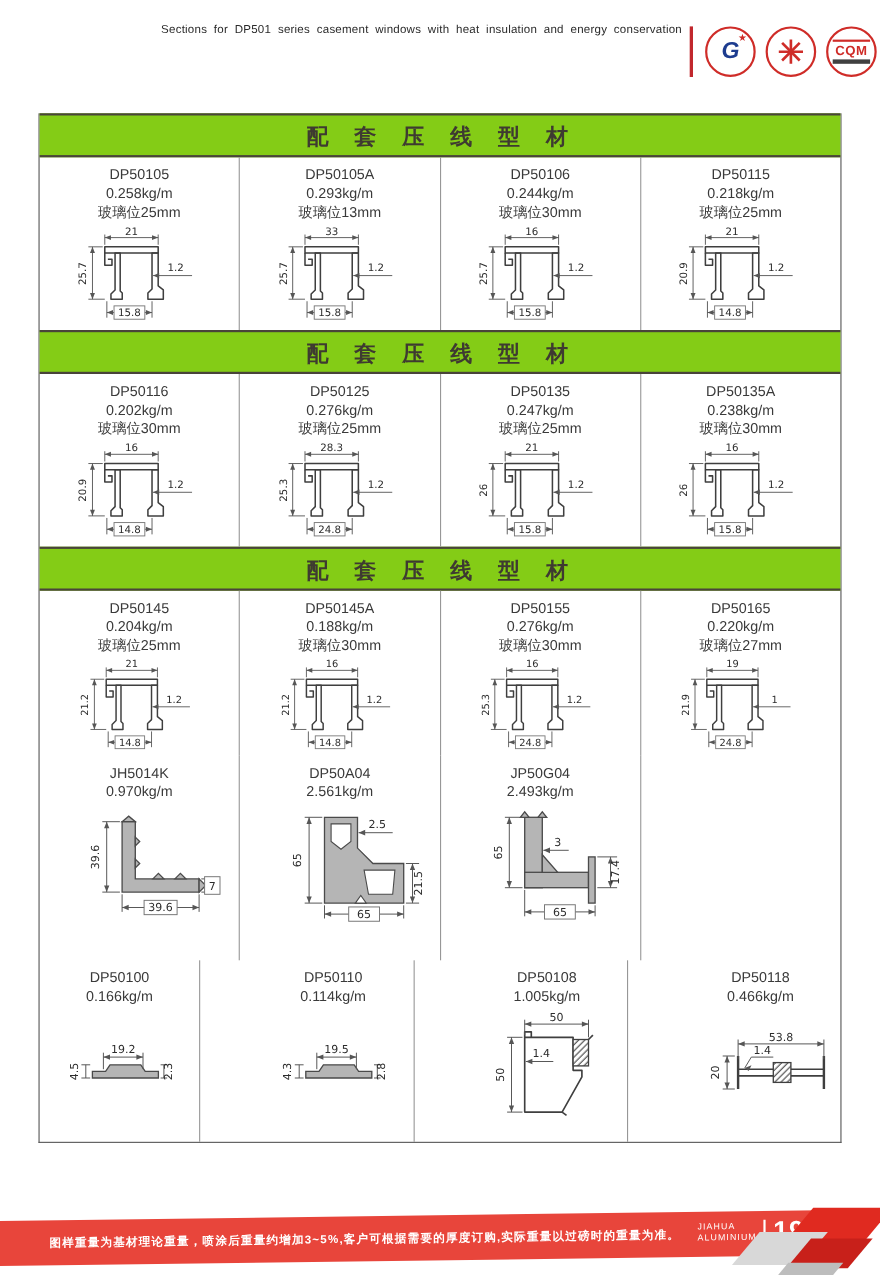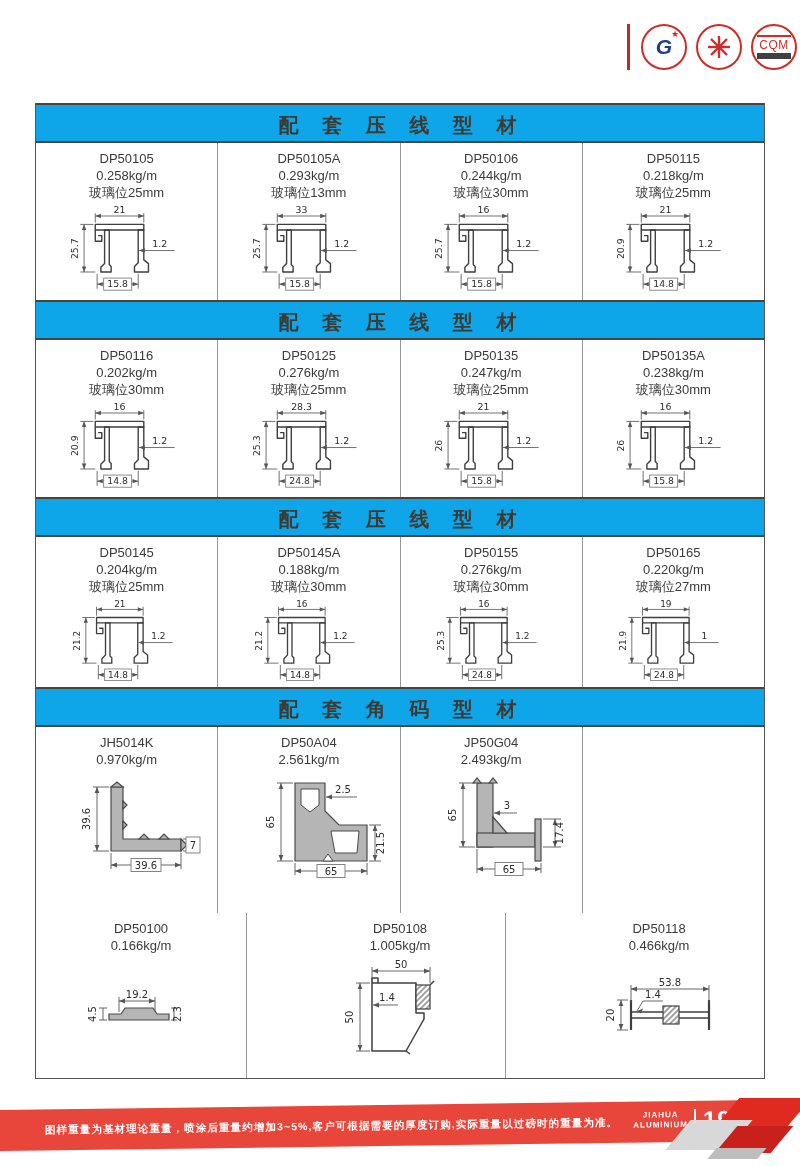--- a/index.html
+++ b/index.html
@@ -10,27 +10,27 @@
   
   .hdr-text{position:absolute;top:18px;right:180px;text-align:right;}
   .t-cn{font-size:25px;font-weight:bold;color:#141414;letter-spacing:1px;}
   .t-en{font-size:10.5px;color:#2a2a2a;margin-top:3px;letter-spacing:.2px;word-spacing:3px;}
   .hdr-sep{position:absolute;left:627px;top:24px;width:3px;height:46px;background:#c1272d;}
   .logos{position:absolute;left:641px;top:24px;display:flex;gap:9px;}
   .logo{width:46px;height:46px;border-radius:50%;border:2.5px solid #cf2c28;box-sizing:border-box;
         display:flex;align-items:center;justify-content:center;position:relative;background:#fff;}
   .l1 .lg{color:#1d3c8f;font-weight:bold;font-size:21px;font-style:italic;}
   .l1 .star{position:absolute;top:3px;right:6px;color:#cf2c28;font-size:9px;}
-  .l3 .cqm{color:#cf2c28;font-weight:400;font-size:12px;letter-spacing:.5px;
-           border-top:2px solid #cf2c28;border-bottom:6px solid #404040;padding:1px 2px;}
+  .l3 .cqm{color:#cf2c28;font-weight:700;font-size:12px;letter-spacing:.5px;
+           border-top:2px solid #cf2c28;border-bottom:4px solid #404040;padding:1px 2px;}
 
   
   .tbl{position:absolute;left:35px;top:103px;width:730px;
        border-left:1px solid #555;border-right:1px solid #555;border-bottom:1px solid #555;box-sizing:border-box;}
-  .band{height:40px;line-height:40px;text-align:center;background:#0ea5e9;
+  .band{height:40px;line-height:40px;text-align:center;background:#84cc16;
         border-top:2px solid #49443a;border-bottom:2px solid #49443a;
         font-size:20px;font-weight:bold;color:#3e3a31;letter-spacing:5px;word-spacing:8px;box-sizing:border-box;}
   .row{display:flex;}
   .r1,.r2{height:157px;} .r3{height:150px;} .r4{height:186px;} .r5{height:165px;gap:48px;}
   .cell{flex:1;border-right:1px solid #979797;box-sizing:border-box;text-align:center;
         padding-top:7px;overflow:hidden;}
   .cell:last-child{border-right:none;}
   .code,.wt,.gl{font-size:13px;line-height:17px;color:#3a3a3a;}
   .drw{display:block;margin:1px auto 0;}
 
@@ -41,21 +41,21 @@
   .dim line{stroke:#565656;stroke-width:.9;}
   .dim polyline{stroke:#565656;stroke-width:.9;fill:none;}
   .dim polygon{fill:#565656;stroke:none;}
   .box{fill:#fff;stroke:#777;stroke-width:.9;}
   text.d{font-family:"DejaVu Sans",sans-serif;font-size:10px;fill:#2c2c2c;text-anchor:middle;}
 
   
   .f-band{position:absolute;left:0;top:1110px;width:762px;height:41px;background:#E8453B;
           transform:skewY(-0.75deg);transform-origin:left center;z-index:1;}
   .f-note{position:absolute;left:45px;top:14px;color:#fff;font-size:10.5px;font-weight:bold;letter-spacing:1.1px;white-space:nowrap;}
-  .f-brand{position:absolute;right:74px;top:9px;text-align:center;color:#fff;font-weight:bold;line-height:10px;}
+  .f-brand{position:absolute;right:74px;top:9px;text-align:left;color:#fff;font-weight:normal;line-height:10px;}
   .fb1,.fb2{font-size:8px;letter-spacing:1px;}
   .f-div{position:absolute;right:66px;top:8px;width:2px;height:25px;background:#fff;}
   .f-page{position:absolute;right:16px;top:5px;color:#fff;font-size:24px;font-weight:bold;letter-spacing:1px;}
   .deco{position:absolute;transform:skewX(-40deg);z-index:2;}
   .d1{left:720px;top:1098px;width:72px;height:46px;background:#E02A20;}
   .d2{left:678px;top:1120px;width:62px;height:30px;background:#D8D8D8;}
   .d3{left:726px;top:1126px;width:56px;height:27px;background:#C8201A;}
   .d4{left:712px;top:1148px;width:50px;height:11px;background:#BDBDBD;}
 </style>
 </head>
@@ -250,20 +250,21 @@
     <polyline points="58,56 64,46 84,46"></polyline>
     <polygon points="58,56 64.2,53.4 61.6,58.6"></polygon>
    </g>
   </symbol>
  </defs>
 </svg>
 
 <div class="page">
 
   <div class="hdr-text">
+    <div class="t-en">Sections for DP501 series casement windows with heat insulation and energy conservation</div>
   </div>
   <div class="hdr-sep"></div>
   <div class="logos">
     <div class="logo l1">
       <span class="lg">G</span>
       <span class="star">★</span>
     </div>
     <div class="logo l2">
       <svg width="26" height="26" viewBox="0 0 26 26">
         <g stroke="#cf2c28" stroke-width="2.4">
@@ -430,21 +431,20 @@
         <svg class="drw" width="160" height="94" viewBox="0 0 160 105">
           <use href="#sym-bead" xlink:href="#sym-bead"></use>
           <text class="d" x="72" y="12">19</text>
           <text class="d" x="28" y="50" transform="rotate(-90 28 50)">21.9</text>
           <text class="d" x="115" y="48">1</text>
           <text class="d" x="70" y="91.5">24.8</text>
         </svg>
       </div>
     </div>
 
-    <div class="band">配 套 角 码 型 材</div>
     <div class="row r4">
       <div class="cell">
         <div class="code">JH5014K</div>
         <div class="wt">0.970kg/m</div>
         <svg class="drw" width="160" height="110" viewBox="0 0 160 110">
           <use href="#sym-csolid" xlink:href="#sym-csolid"></use>
           <text class="d" x="43" y="50" transform="rotate(-90 43 50)">39.6</text>
           <text class="d" x="99" y="99.5">39.6</text>
           <text class="d" x="146" y="80">7</text>
         </svg>
@@ -479,20 +479,30 @@
         <div class="code">DP50100</div>
         <div class="wt">0.166kg/m</div>
         <svg class="drw" width="160" height="115" viewBox="0 0 160 115">
           <use href="#sym-flat" xlink:href="#sym-flat"></use>
           <text class="d" x="76" y="42.5">19.2</text>
           <text class="d" x="35" y="59" transform="rotate(-90 35 59)">4.5</text>
           <text class="d" x="120" y="59" transform="rotate(-90 120 59)">2.3</text>
         </svg>
       </div>
       <div class="cell">
+        <div class="code">DP50110</div>
+        <div class="wt">0.114kg/m</div>
+        <svg class="drw" width="160" height="115" viewBox="0 0 160 115">
+          <use href="#sym-flat" xlink:href="#sym-flat"></use>
+          <text class="d" x="76" y="42.5">19.5</text>
+          <text class="d" x="35" y="59" transform="rotate(-90 35 59)">4.3</text>
+          <text class="d" x="120" y="59" transform="rotate(-90 120 59)">2.8</text>
+        </svg>
+      </div>
+      <div class="cell">
         <div class="code">DP50108</div>
         <div class="wt">1.005kg/m</div>
         <svg class="drw" width="160" height="115" viewBox="0 0 160 115">
           <use href="#sym-frame" xlink:href="#sym-frame"></use>
           <text class="d" x="81" y="13">50</text>
           <text class="d" x="33" y="62" transform="rotate(-90 33 62)">50</text>
           <text class="d" x="67" y="46">1.4</text>
         </svg>
       </div>
       <div class="cell">

